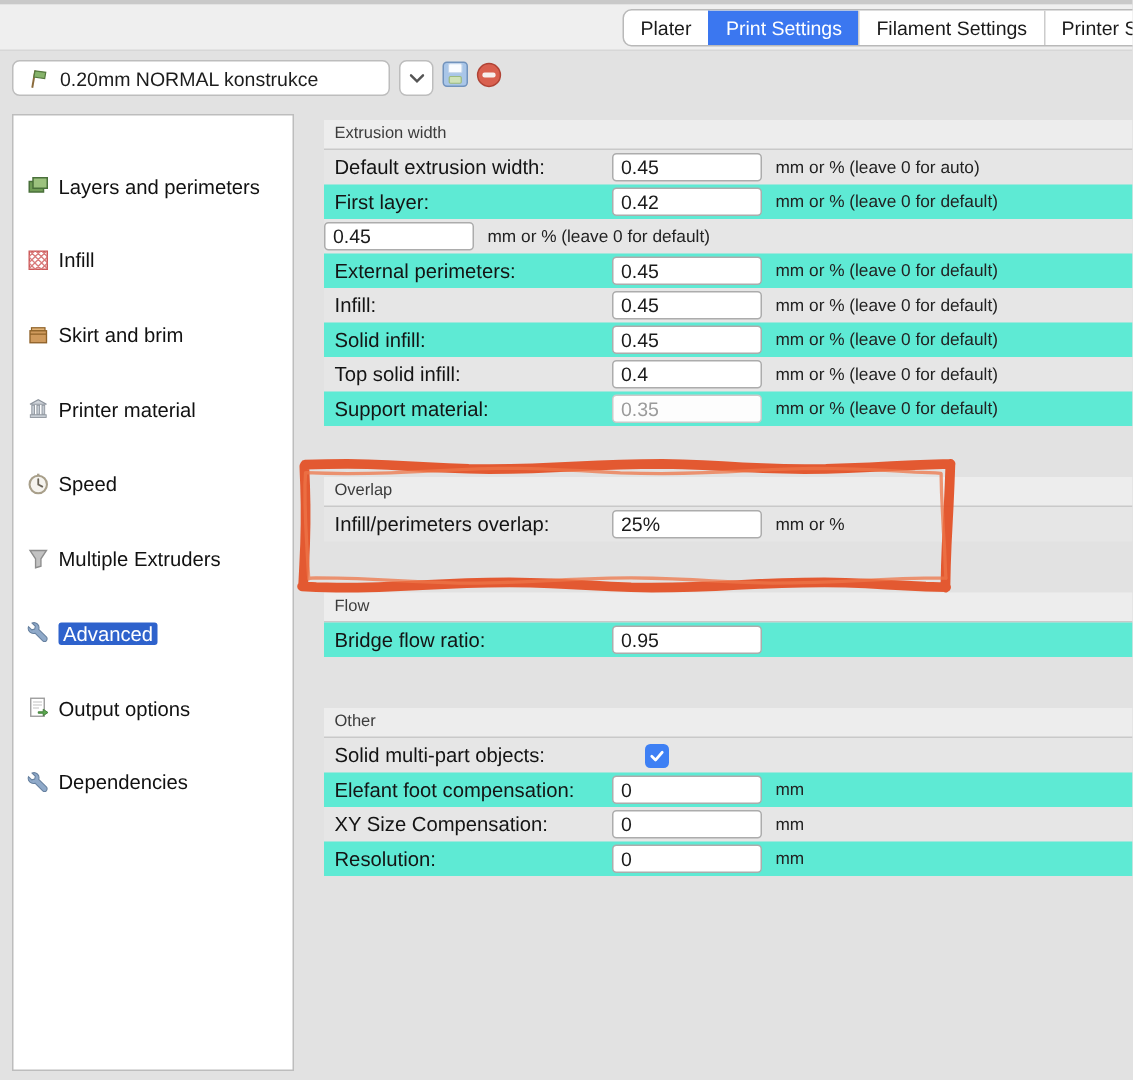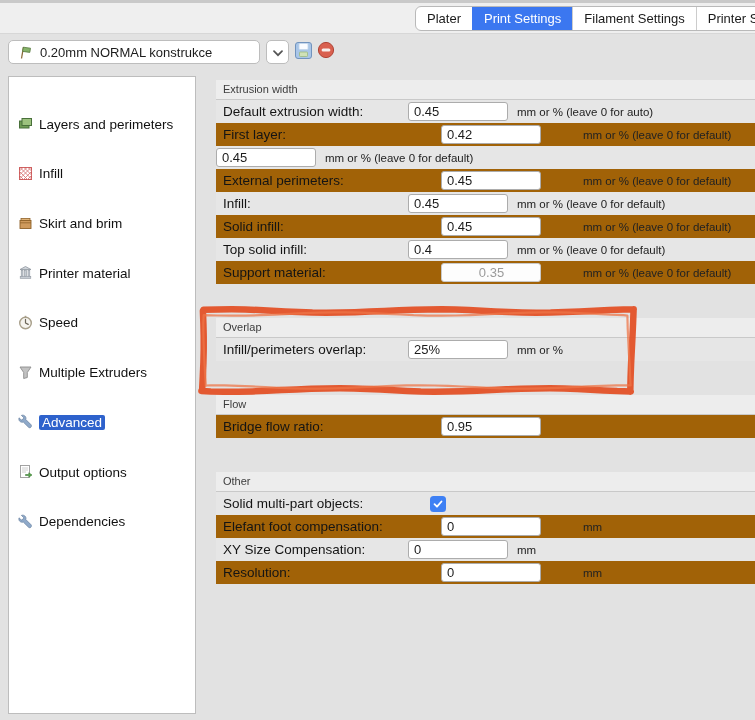--- a/index.html
+++ b/index.html
@@ -27,24 +27,24 @@
   .side-icon{width:16px;height:16px;flex:0 0 16px;display:flex;align-items:center;justify-content:center;}
   .side-label{white-space:nowrap;}
   .side-label.selected{background:#2e62cc;color:#fff;padding:0 3px;border-radius:2px;}
 
   .main{position:absolute;left:216px;top:66px;right:0;bottom:0;padding-top:14px;}
   .section{margin-bottom:34px;}
   .section.highlighted{position:relative;}
   .section-title{height:19px;line-height:18px;font-size:11px;color:#3c3c3c;background:#ededed;border-bottom:1px solid #c9c9c9;padding-left:7px;}
   .row{height:23px;display:flex;align-items:center;}
   .row.light{background:#e6e6e6;}
-  .row.dark{background:#a16207;gap:33px;}
+  .row.dark{background:#5eead4;}
   .row-label{width:192px;font-size:13.5px;color:#141414;padding-left:7px;box-sizing:border-box;white-space:nowrap;}
   .field{width:100px;height:19px;box-sizing:border-box;border:1px solid #acacac;border-radius:3px;font-family:"Liberation Sans",sans-serif;font-size:13px;padding:0 4px 0 5px;color:#1b1b1b;background:#fff;outline:none;}
-  .field.disabled{color:#9b9b9b;border-color:#c9c9c9;background:#fdfdfd;text-align:center;}
+  .field.disabled{color:#9b9b9b;border-color:#c9c9c9;background:#fdfdfd;}
   .unit{margin-left:9px;font-size:11.5px;color:#222;white-space:nowrap;}
   .checkbox{width:16px;height:16px;margin-left:22px;background:#3e80f4;border-radius:3.5px;display:flex;align-items:center;justify-content:center;}
   .annotation{position:absolute;left:-20px;top:-13px;width:442px;height:92px;pointer-events:none;}
 </style>
 </head>
 <body>
 
 <div class="top-edge"></div>
 
 <div class="tab-bar">

